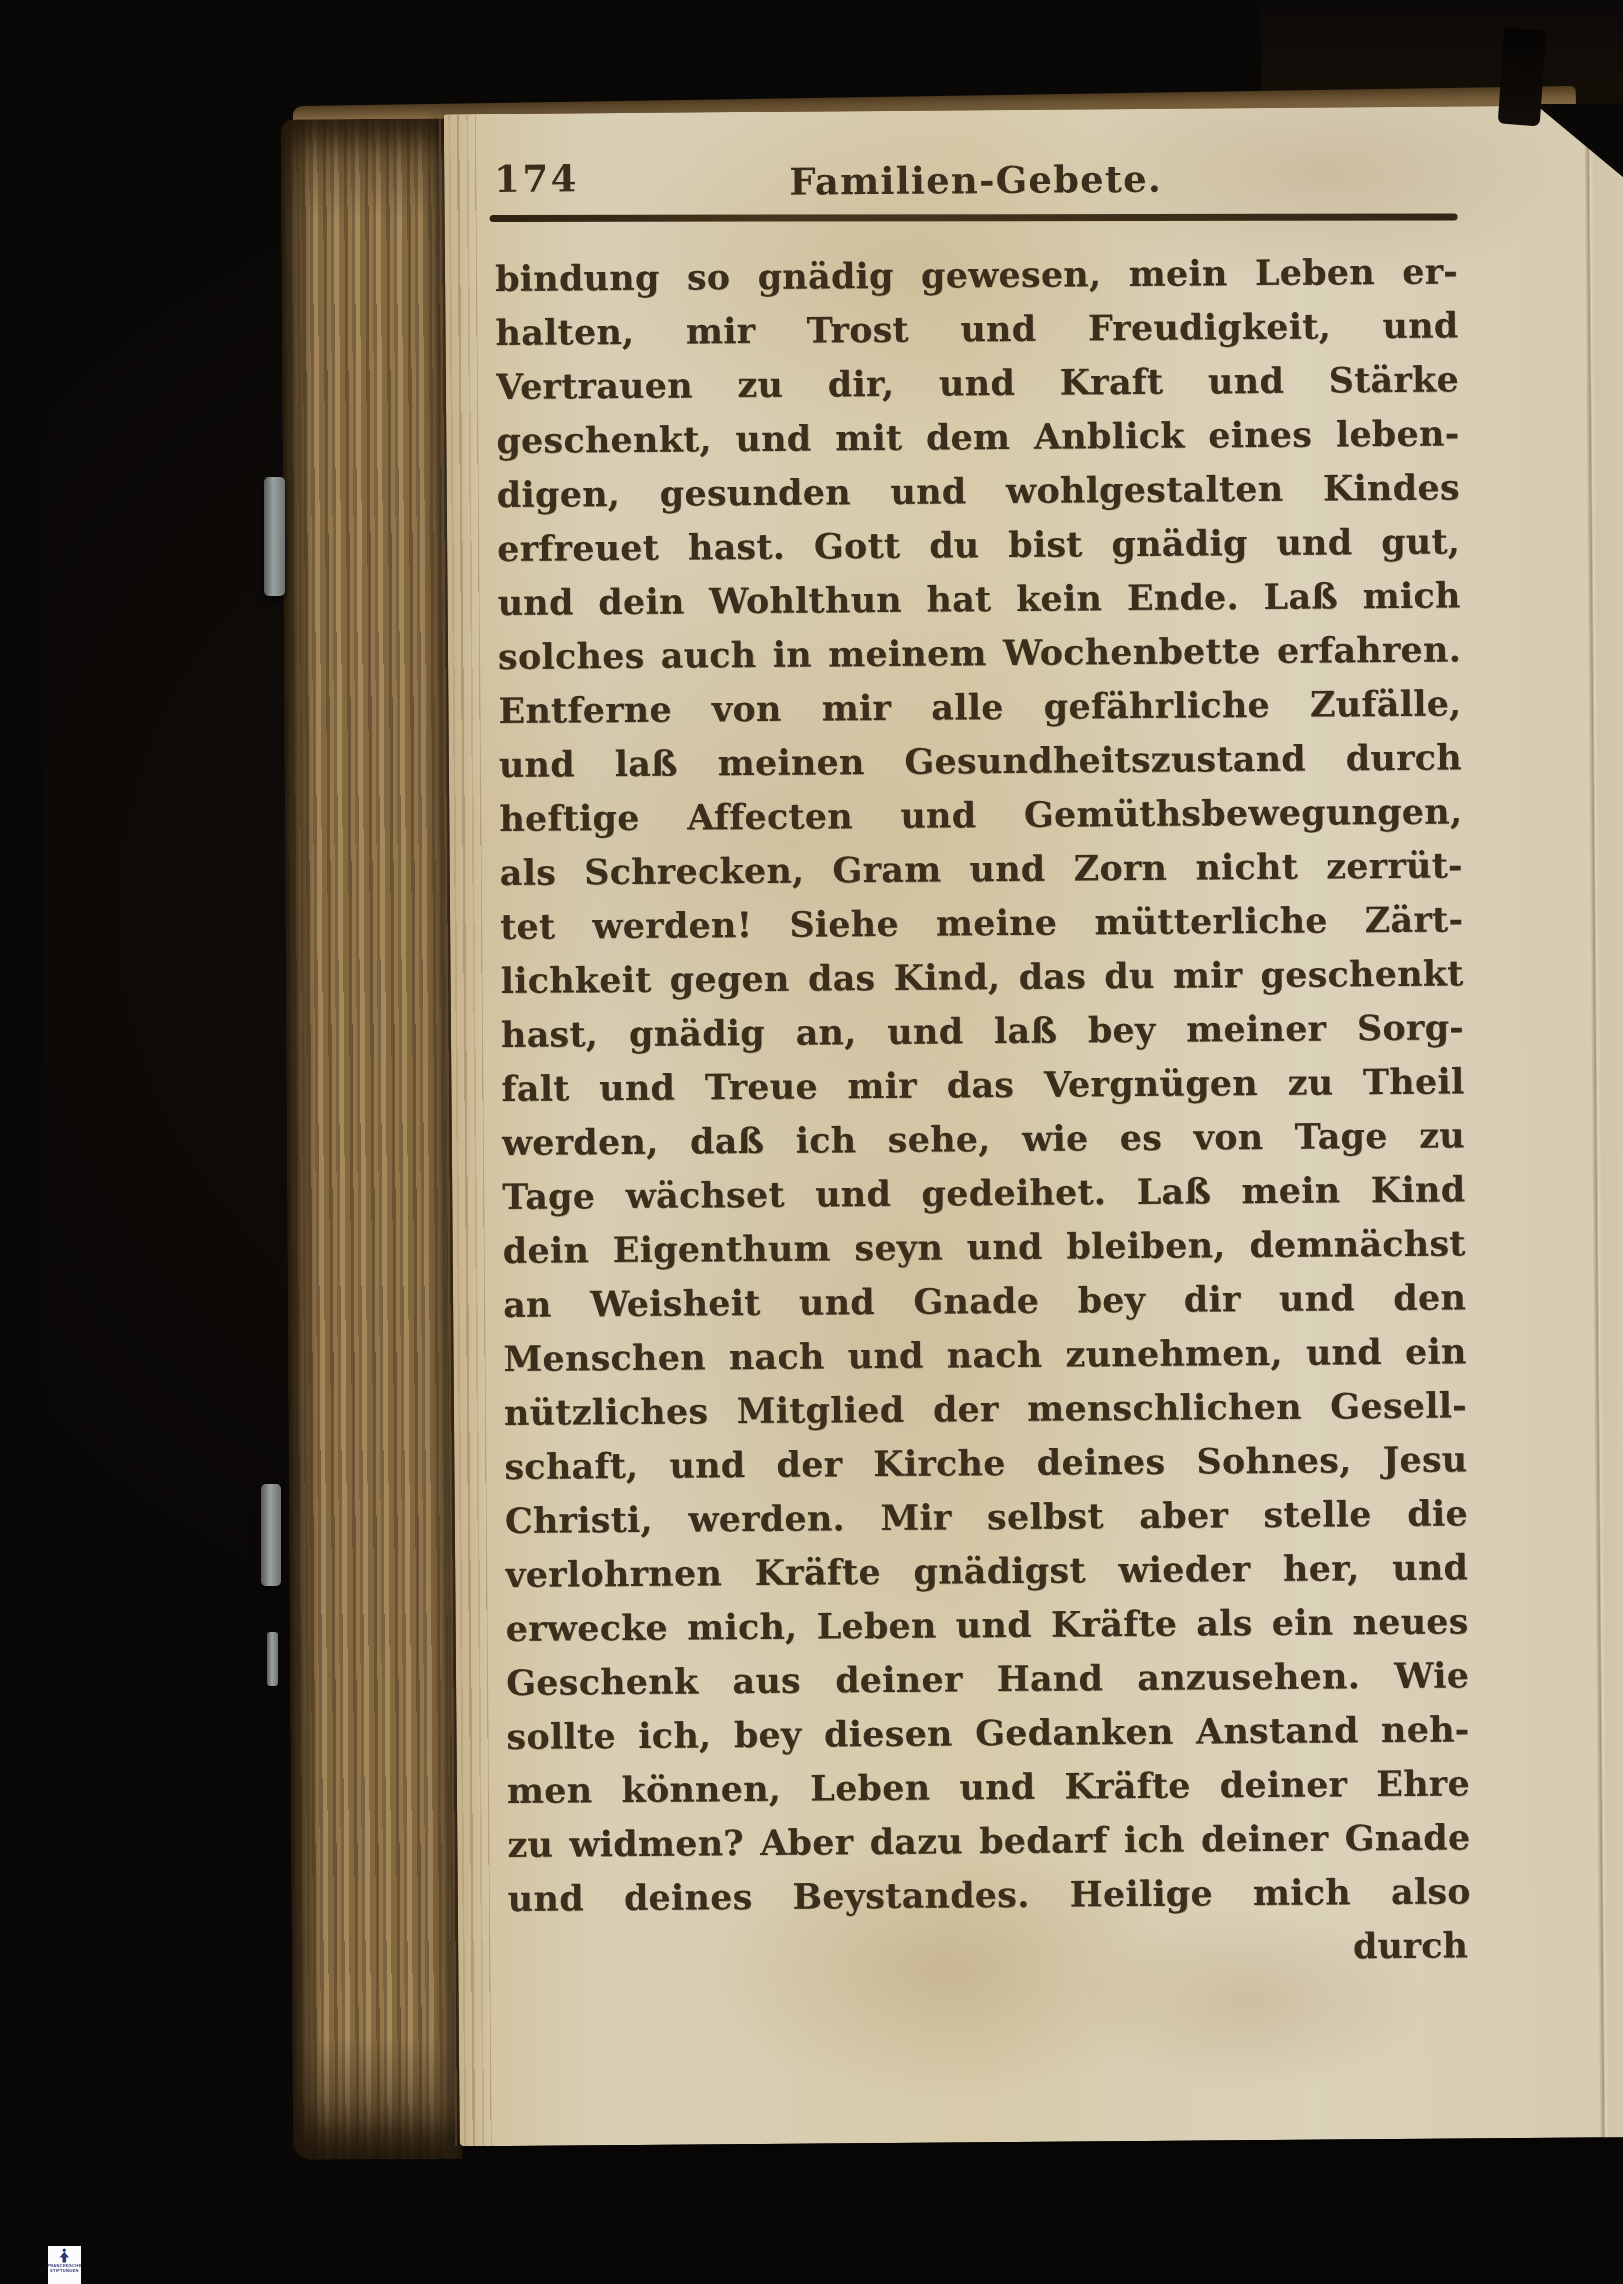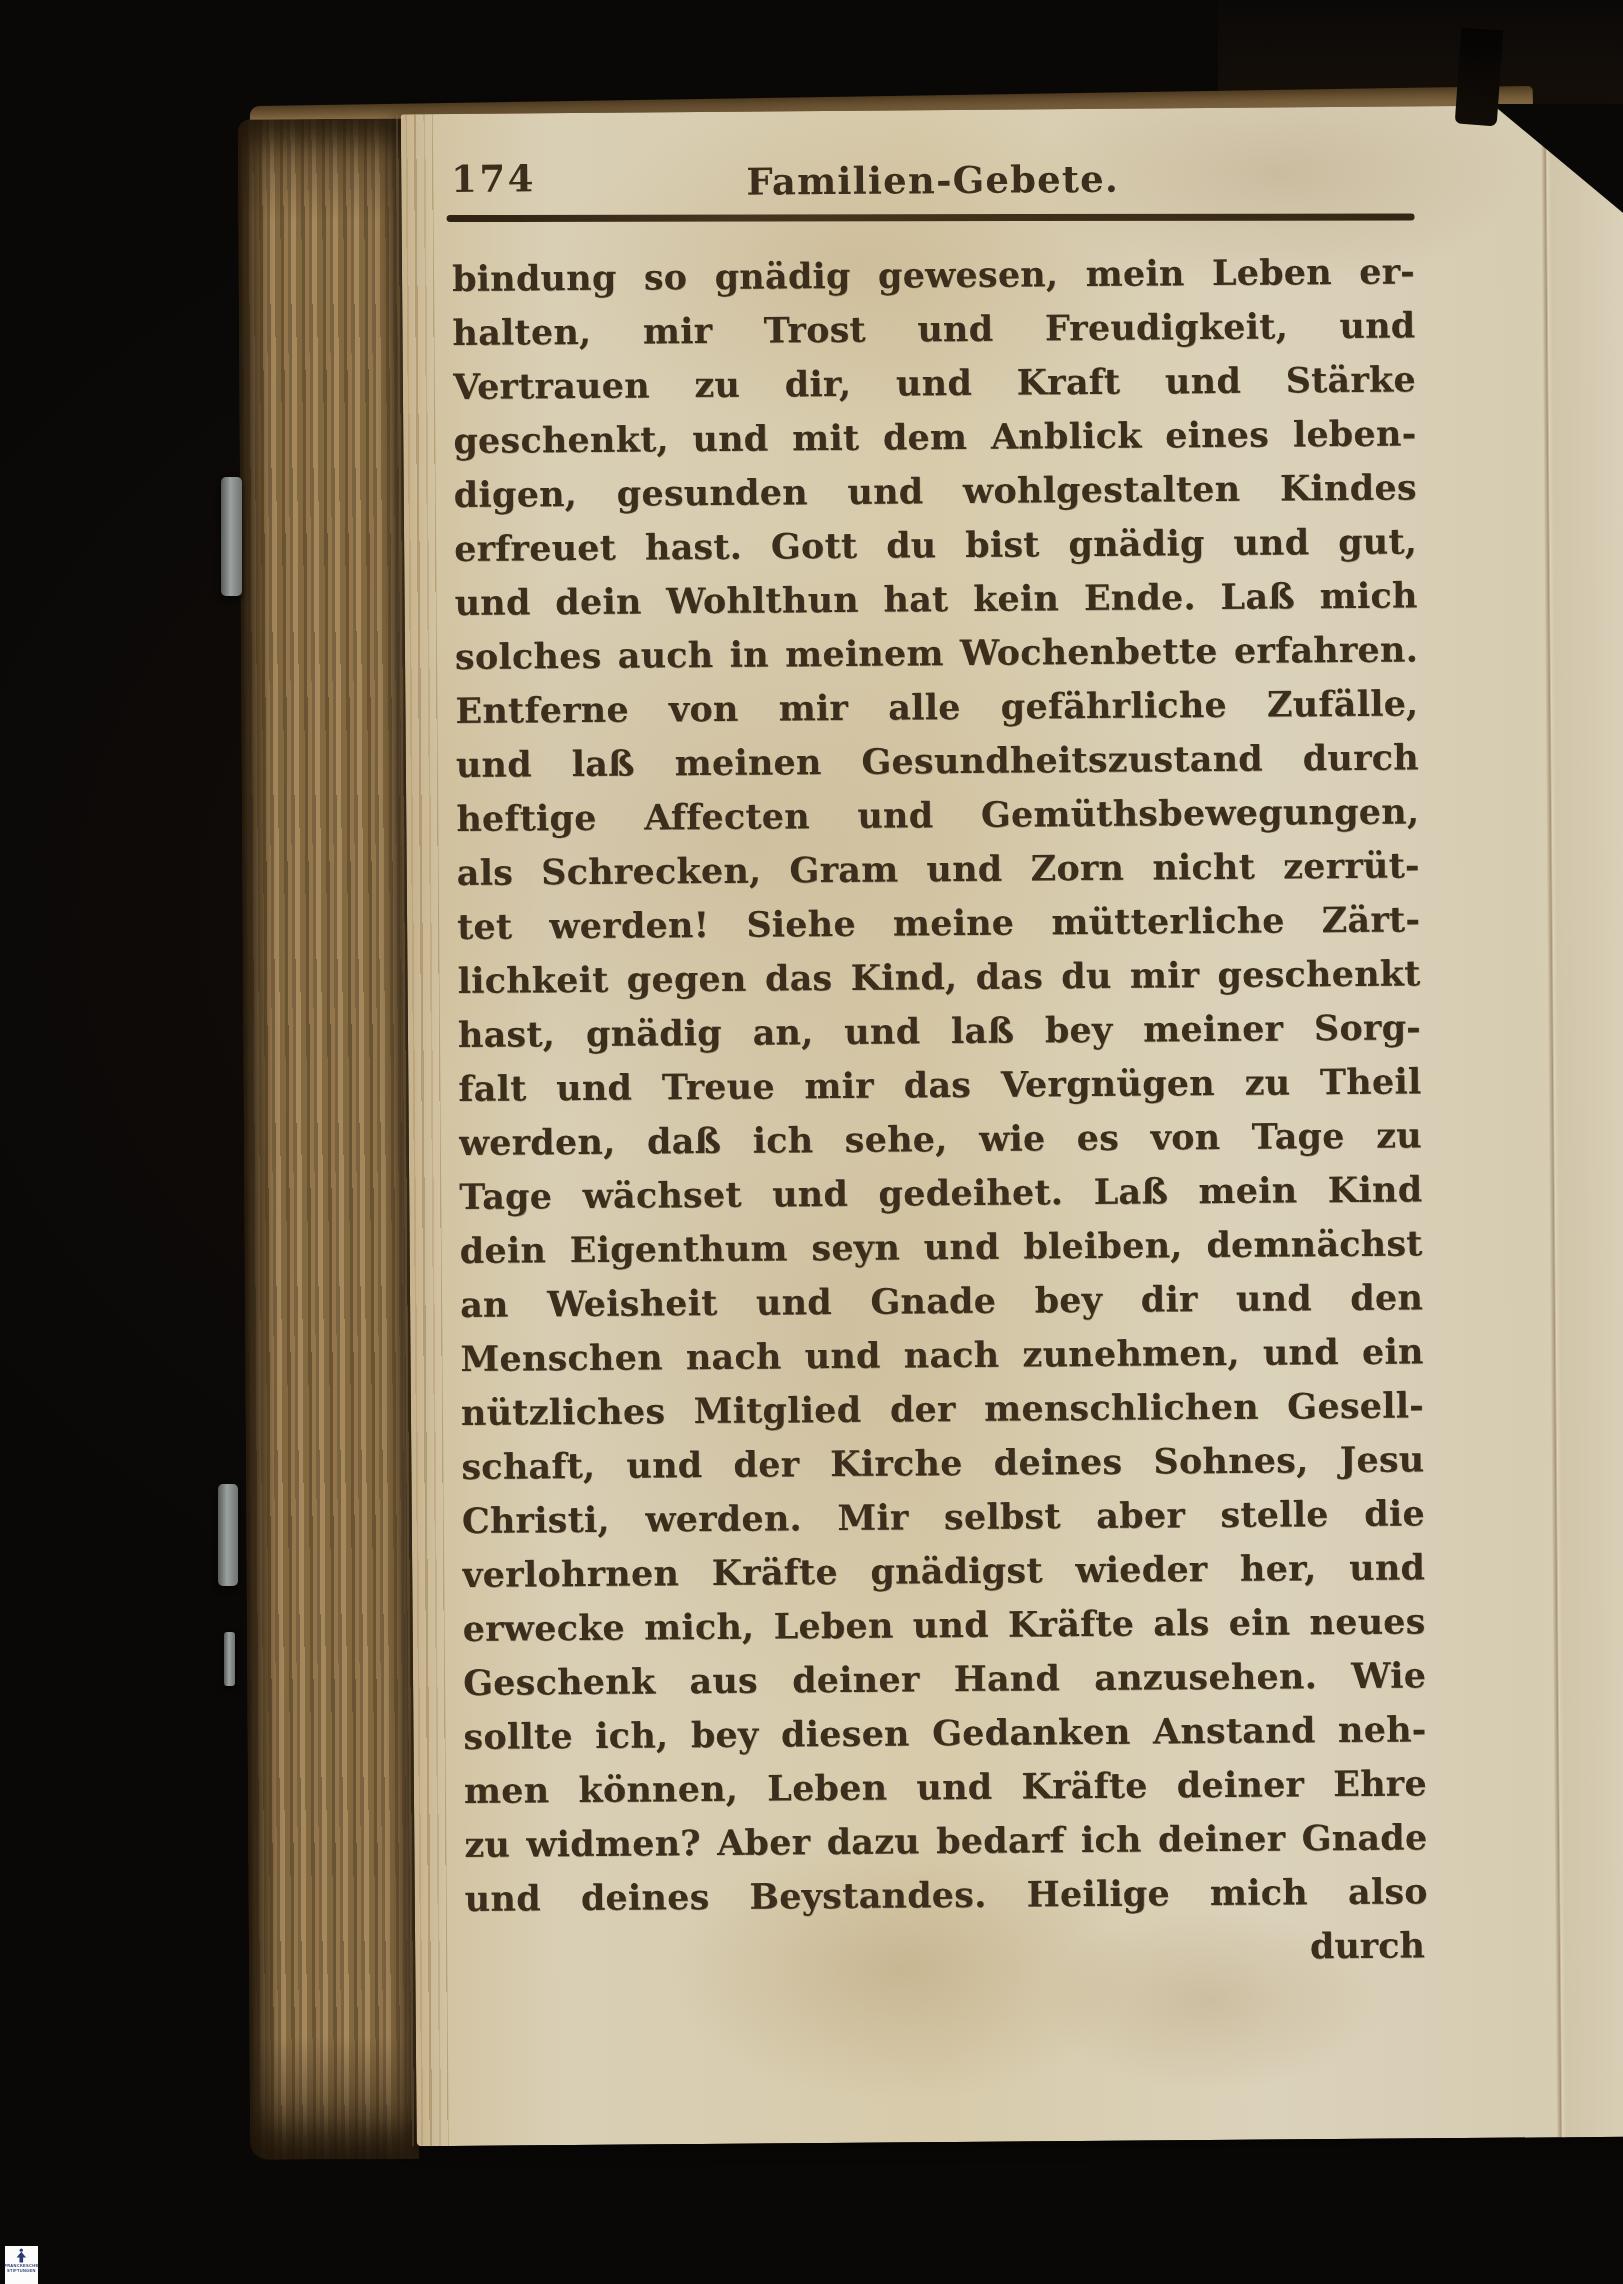--- a/index.html
+++ b/index.html
@@ -3,21 +3,21 @@
 <meta charset="utf-8">
 <style>
   html,body{margin:0;padding:0;}
   body{
     width:1624px;height:2284px;
     background:#0a0807;
     position:relative;
     overflow:hidden;
     font-family:"DejaVu Serif", serif;
   }
-  .stage{position:absolute;inset:0;}
+  .stage{position:absolute;inset:0;margin-left:43px;}
   .photo-bg{
     position:absolute;inset:0;
     background:
       radial-gradient(1299px 1137px at 42% 40%, rgba(40,30,18,.25), rgba(0,0,0,0) 70%),
       #0a0807;
   }
   
   .cover-top-right{
     position:absolute;left:1218px;top:0;width:406px;height:150px;
     background:linear-gradient(180deg,#0b0908,#171009 80%,#241810);

